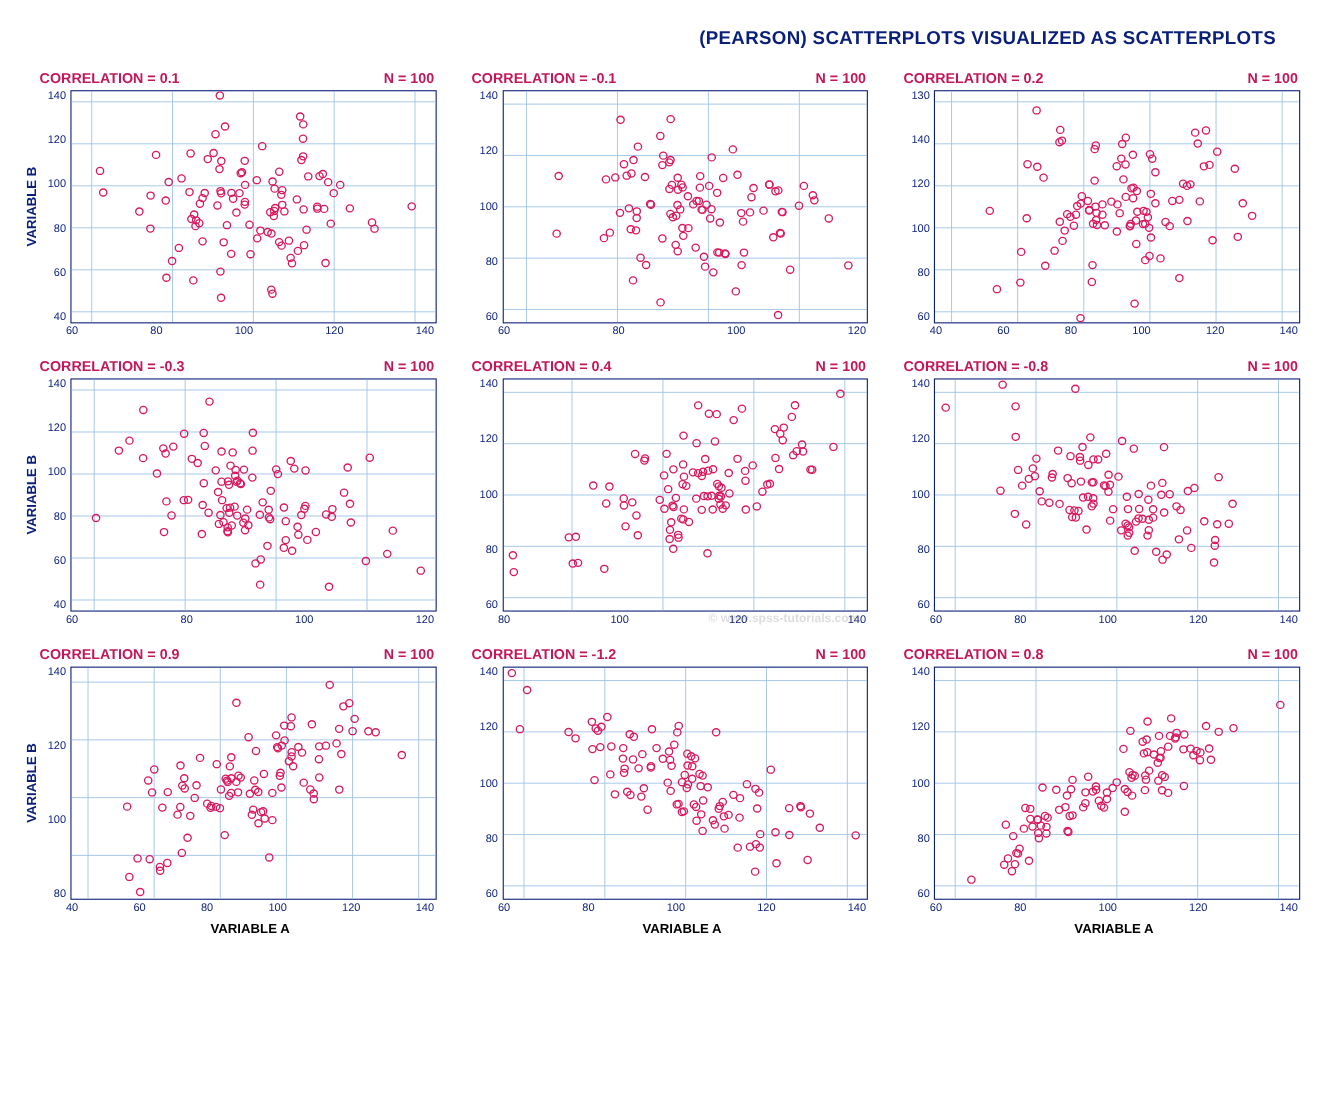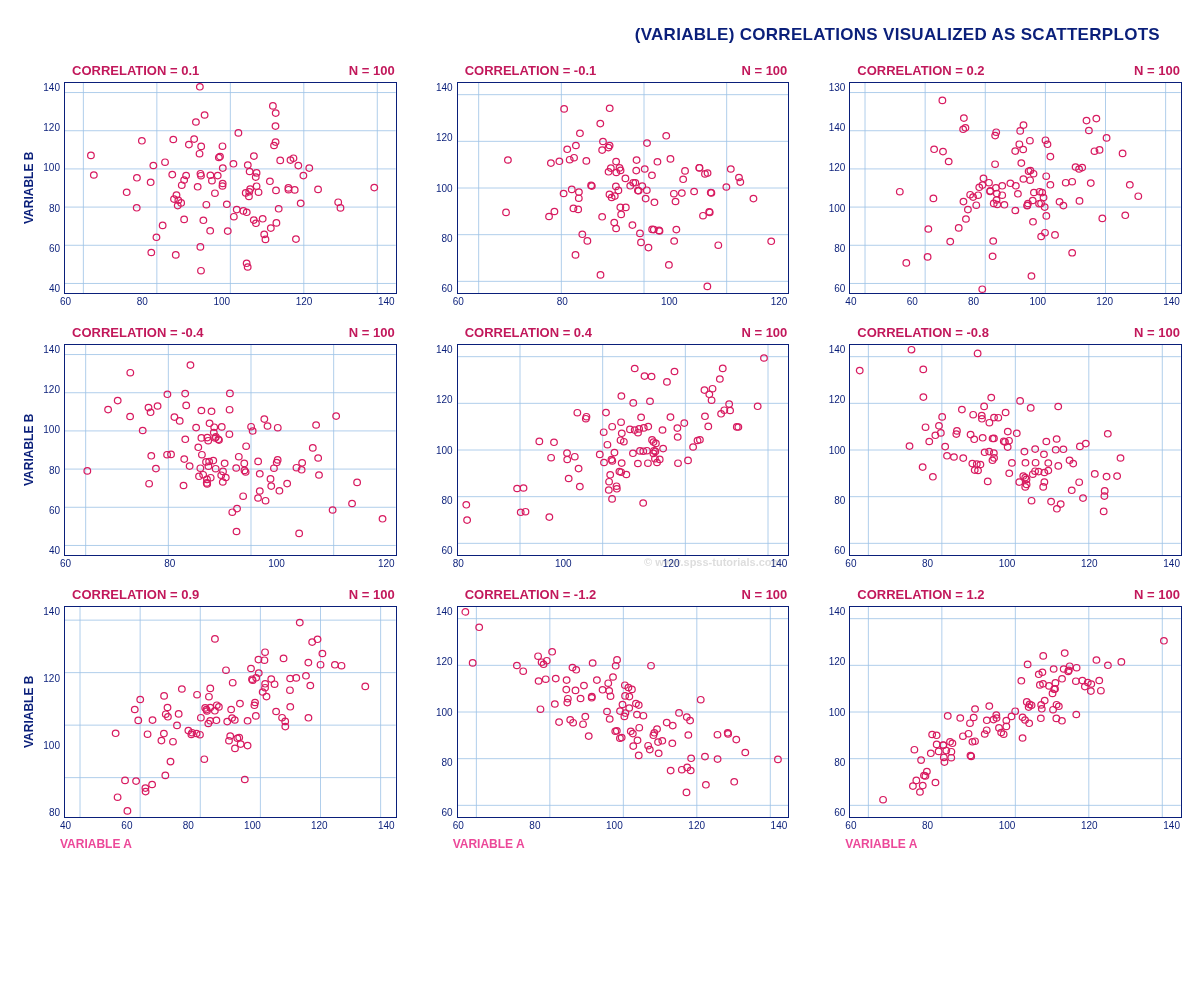--- a/index.html
+++ b/index.html
@@ -26,21 +26,21 @@
   }
   .cell {
     position: relative;
   }
   .titles-row {
     display: flex;
     justify-content: space-between;
     font-weight: bold;
     font-size: 13px;
     color: #c2185b;
-    margin: 0 0 4px 52px;
+    margin: 0 0 4px 16px;
   }
   .plot-wrap {
     display: flex;
     align-items: stretch;
   }
   .ylabel {
     writing-mode: vertical-rl;
     transform: rotate(180deg);
     font-weight: bold;
     font-size: 12px;
@@ -78,39 +78,39 @@
     margin-left: 40px;
     margin-top: 2px;
   }
   .xlabel-bottom-row {
     display: grid;
     grid-template-columns: repeat(3, 1fr);
     column-gap: 18px;
     margin-top: 4px;
   }
   .xlabel {
-    text-align: left;
+    text-align: center;
     font-weight: bold;
     font-size: 12px;
-    color: #ec4899;
+    color: #000000;
     margin-left: 40px;
     margin-top: 2px;
   }
   .watermark {
     position: absolute;
     font-size: 11px;
     color: rgba(120,120,120,0.25);
     pointer-events: none;
     font-weight: bold;
   }
 </style>
 </head>
 <body>
 
-<div class="main-title">(VARIABLE) CORRELATIONS VISUALIZED AS SCATTERPLOTS</div>
+<div class="main-title">(PEARSON) SCATTERPLOTS VISUALIZED AS SCATTERPLOTS</div>
 
 <div class="grid" id="grid">
   <div class="cell">
     <div class="titles-row">
       <span>CORRELATION = 0.1</span>
       <span>N = 100</span>
     </div>
     <div class="plot-wrap">
       <div class="ylabel ">VARIABLE B</div>
       <div class="yticks">
@@ -519,21 +519,21 @@
         <span>40</span>
         <span>60</span>
         <span>80</span>
         <span>100</span>
         <span>120</span>
         <span>140</span>
       </div>
   </div>
   <div class="cell">
     <div class="titles-row">
-      <span>CORRELATION = -0.4</span>
+      <span>CORRELATION = -0.3</span>
       <span>N = 100</span>
     </div>
     <div class="plot-wrap">
       <div class="ylabel ">VARIABLE B</div>
       <div class="yticks">
           <span>140</span>
           <span>120</span>
           <span>100</span>
           <span>80</span>
           <span>60</span>
@@ -1207,21 +1207,21 @@
     <div class="xticks">
         <span>60</span>
         <span>80</span>
         <span>100</span>
         <span>120</span>
         <span>140</span>
       </div>
   </div>
   <div class="cell">
     <div class="titles-row">
-      <span>CORRELATION = 1.2</span>
+      <span>CORRELATION = 0.8</span>
       <span>N = 100</span>
     </div>
     <div class="plot-wrap">
       <div class="ylabel hidden">VARIABLE B</div>
       <div class="yticks">
           <span>140</span>
           <span>120</span>
           <span>100</span>
           <span>80</span>
           <span>60</span>

